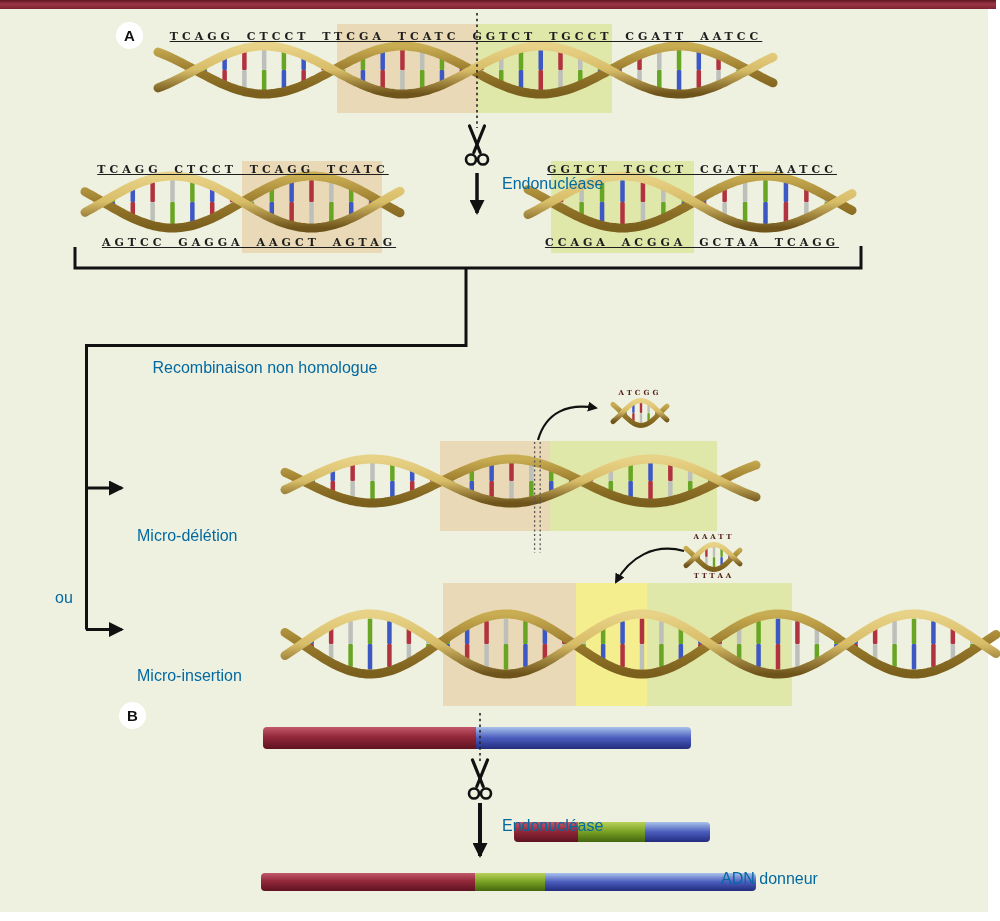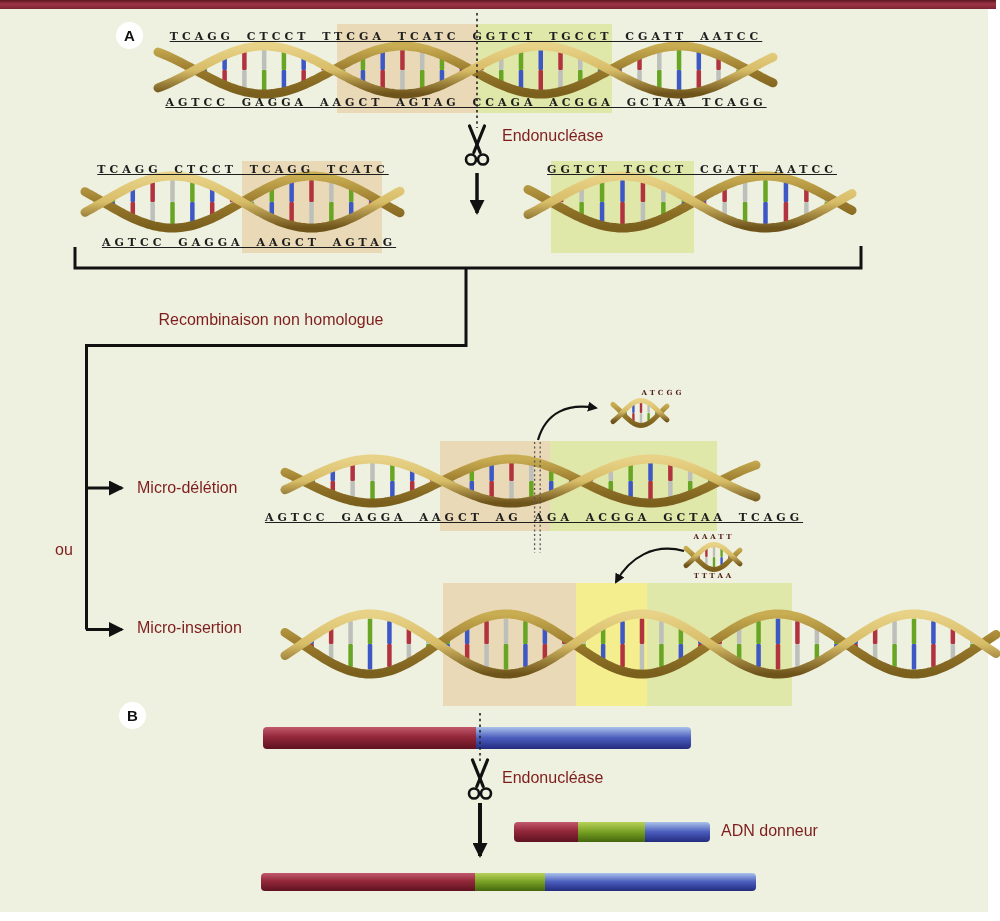--- a/index.html
+++ b/index.html
@@ -14,21 +14,21 @@
          font:bold 15px "Liberation Sans",sans-serif;color:#111;}
   .hl{position:absolute;}
   .hl-tan{background:var(--tan);}
   .hl-green{background:var(--hgreen);}
   .hl-yellow{background:var(--hyellow);}
   .seq{position:absolute;transform:translateX(-50%);white-space:nowrap;
        font:bold 11px "DejaVu Serif",serif;letter-spacing:4px;word-spacing:5px;
        color:#1e1e1e;text-decoration:underline;}
   .seq-mini{position:absolute;transform:translateX(-50%);white-space:nowrap;
        font:bold 7px "DejaVu Serif",serif;letter-spacing:3px;color:#56201c;}
-  .lbl{position:absolute;font:16px "Liberation Sans",sans-serif;color:#7f1d1d;}
+  .lbl{position:absolute;font:16px "Liberation Sans",sans-serif;color:#0369a1;margin-top:48px;}
   .bar{position:absolute;}
   .seg{position:absolute;top:0;height:100%;}
   .seg-maroon{background:linear-gradient(#c2596c,var(--bar-maroon) 45%,#5e1220);}
   .seg-blue{background:linear-gradient(#a9c2ea,var(--bar-blue) 50%,#232c7e);}
   .seg-green{background:linear-gradient(#b9d159,var(--bar-green) 50%,#44660f);}
   .rl{border-radius:4px 0 0 4px;}
   .rr{border-radius:0 4px 4px 0;}
   svg{position:absolute;left:0;top:0;}
 </style>
 </head>
@@ -382,29 +382,28 @@
     </svg>
 
   <div class="abs badge" style="left:116px;top:22px">
       <span>A</span>
     </div>
   <div class="abs badge" style="left:119px;top:702px">
       <span>B</span>
     </div>
 
   <div class="lbl" style="left:502px;top:127px">Endonucléase</div>
-  <div class="lbl" style="left:126px;top:311px;width:290px;text-align:center">Recombinaison non homologue</div>
+  <div class="lbl" style="left:120px;top:311px;width:290px;text-align:center">Recombinaison non homologue</div>
   <div class="lbl" style="left:137px;top:479px">Micro-délétion</div>
   <div class="lbl" style="left:55px;top:541px">ou</div>
   <div class="lbl" style="left:137px;top:619px">Micro-insertion</div>
   <div class="lbl" style="left:502px;top:769px">Endonucléase</div>
   <div class="lbl" style="left:721px;top:822px">ADN donneur</div>
 
   <div class="seq" style="left:466px;top:30px">TCAGG CTCCT TTCGA TCATC GGTCT TGCCT CGATT AATCC</div>
-  <div class="seq" style="left:466px;top:96px">AGTCC GAGGA AAGCT AGTAG CCAGA ACGGA GCTAA TCAGG</div>
   <div class="seq" style="left:243px;top:163px">TCAGG CTCCT TCAGG TCATC</div>
   <div class="seq" style="left:249px;top:236px">AGTCC GAGGA AAGCT AGTAG</div>
   <div class="seq" style="left:692px;top:163px">GGTCT TGCCT CGATT AATCC</div>
-  <div class="seq" style="left:534px;top:511px">AGTCC GAGGA AAGCT AG AGA ACGGA GCTAA TCAGG</div>
-  <div class="seq-mini" style="left:663px;top:388px">ATCGG</div>
+  <div class="seq" style="left:692px;top:236px">CCAGA ACGGA GCTAA TCAGG</div>
+  <div class="seq-mini" style="left:640px;top:388px">ATCGG</div>
   <div class="seq-mini" style="left:714px;top:532px">AAATT</div>
   <div class="seq-mini" style="left:714px;top:571px">TTTAA</div>
 </div>
 
 </body></html>

